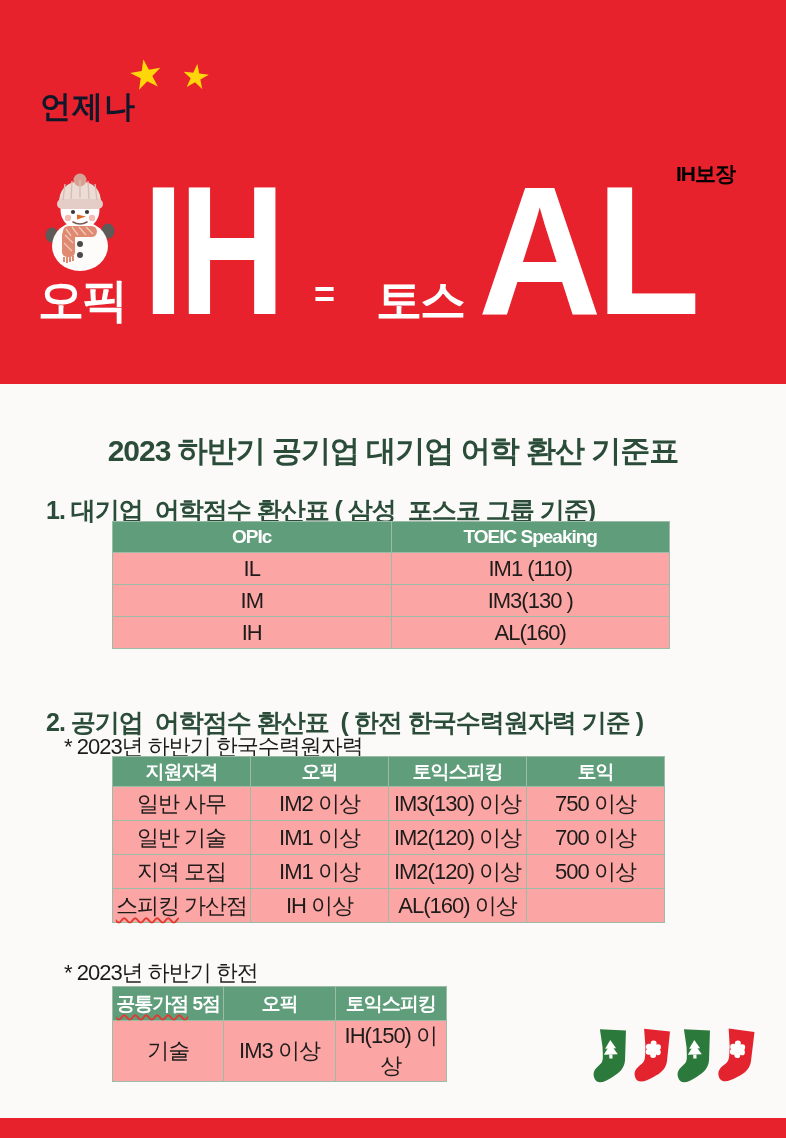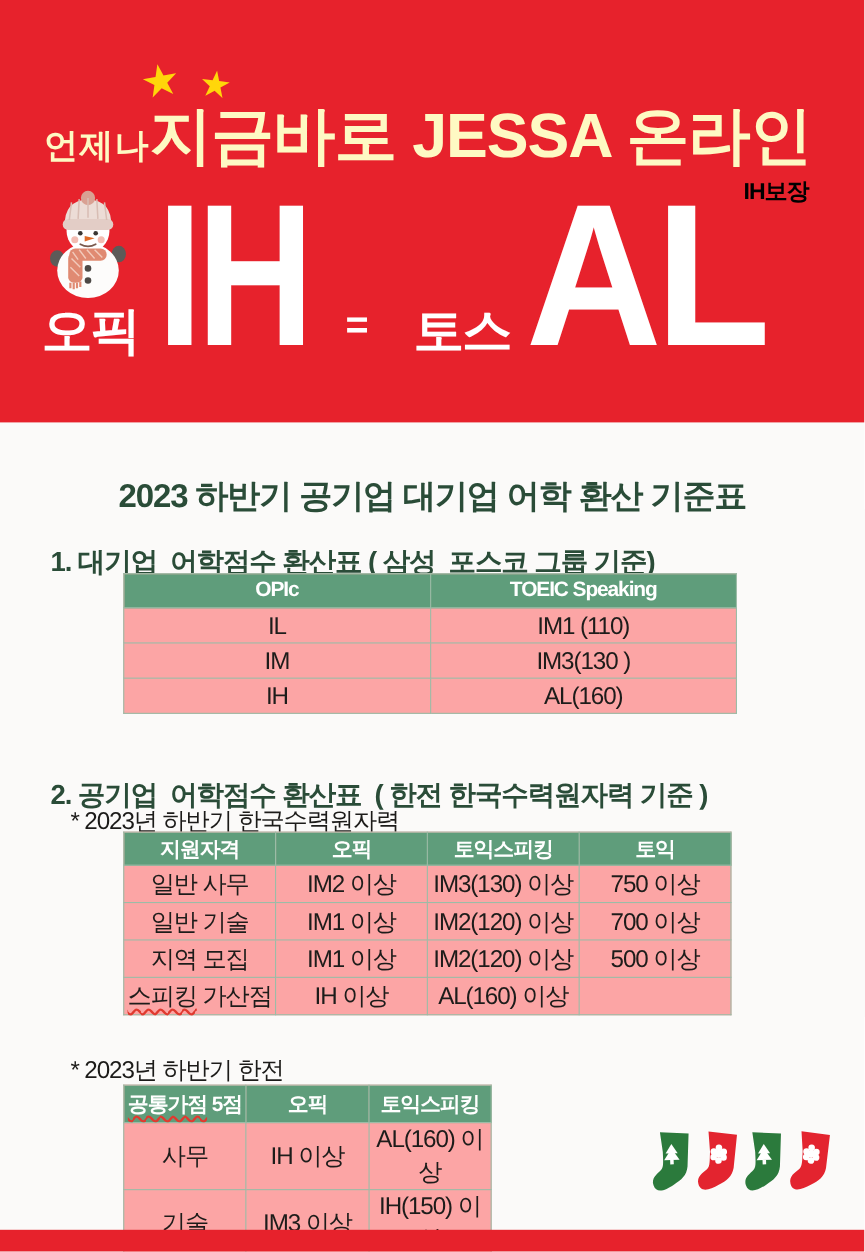--- a/index.html
+++ b/index.html
@@ -7,21 +7,21 @@
   .poster{
     position:relative;width:786px;height:1138px;overflow:hidden;
     background:#FBFAF9;
     font-family:"Liberation Sans","DejaVu Sans",sans-serif;
   }
   
   .hero{position:absolute;left:0;top:0;width:786px;height:384px;background:var(--brand-red,#E7222C);}
   .star{position:absolute;color:var(--star-yellow,#FFD60A);line-height:1;}
   .star1{left:128px;top:54px;font-size:40px;transform:rotate(-10deg);}
   .star2{left:181px;top:60px;font-size:33px;transform:rotate(7deg);}
-  .tagline{position:absolute;left:40px;top:86px;display:flex;align-items:baseline;color:#fef9c3;white-space:nowrap;justify-content:space-between;}
+  .tagline{position:absolute;left:40px;top:86px;display:flex;align-items:baseline;gap:15px;color:#0f172a;white-space:nowrap;justify-content:space-between;}
   .tagline-small{font-size:31px;font-weight:600;letter-spacing:1px;}
   .tagline-big{font-size:57px;font-weight:800;letter-spacing:-1px;}
   .guarantee{position:absolute;left:676px;top:160px;font-size:21px;font-weight:800;color:#000000;letter-spacing:-1px;}
   .snowman{position:absolute;left:41px;top:171px;}
   .score-label{position:absolute;font-size:46px;font-weight:800;color:#fff;letter-spacing:-2px;line-height:1;}
   .opic-label{left:38px;top:277px;}
   .tos-label{left:376px;top:277px;}
   .equals{position:absolute;left:314px;top:277px;font-size:36px;font-weight:800;color:#fff;line-height:1;}
   .score-big{position:absolute;font-size:184px;font-weight:800;color:#fff;line-height:1;transform-origin:0 0;letter-spacing:-6px;}
   .opic-score{left:143px;top:158px;transform:scaleX(.80);}
@@ -59,21 +59,20 @@
 <body>
 
 <div class="poster">
 
   <header class="hero">
     <span class="star star1">★</span>
     <span class="star star2">★</span>
 
     <div class="tagline">
       <span class="tagline-small">언제나</span>
-      <span class="tagline-big">지금바로 JESSA 온라인</span>
     </div>
 
     <div class="guarantee">IH보장</div>
 
     <svg class="snowman" width="78" height="102" viewBox="0 0 78 102">
       <ellipse cx="11" cy="64" rx="6.5" ry="7.5" fill="#5d5a58"></ellipse>
       <ellipse cx="67" cy="60" rx="6.5" ry="7.5" fill="#5d5a58"></ellipse>
       <ellipse cx="39" cy="75" rx="28" ry="25" fill="#fdfcfb"></ellipse>
       <circle cx="39" cy="39" r="19.5" fill="#ffffff"></circle>
       <path d="M18 34 Q17 12 39 10 Q61 12 60 34 Q39 26 18 34" fill="#ecdcd6"></path>
@@ -172,25 +171,20 @@
     <table class="t3">
         <thead>
           <tr>
             <th><span class="misspell">공통가점</span> 5점</th>
             <th>오픽</th>
             <th>토익스피킹</th>
           </tr>
         </thead>
         <tbody>
           <tr>
-            <td>사무</td>
-            <td>IH 이상</td>
-            <td>AL(160) 이상</td>
-          </tr>
-          <tr>
             <td>기술</td>
             <td>IM3 이상</td>
             <td>IH(150) 이상</td>
           </tr>
         </tbody>
       </table>
 
     <div class="stockings">
       <svg width="40" height="72" viewBox="0 0 40 66">
         <path d="M10 2 L36 4 L34 34 C33 42 28 46 21 50 C13 55 5 58 2.5 50 C0.5 43 6 40 10 36 C12.5 33.5 12 28 12 20 Z" fill="var(--stocking-green,#2B7A3C)"></path>

